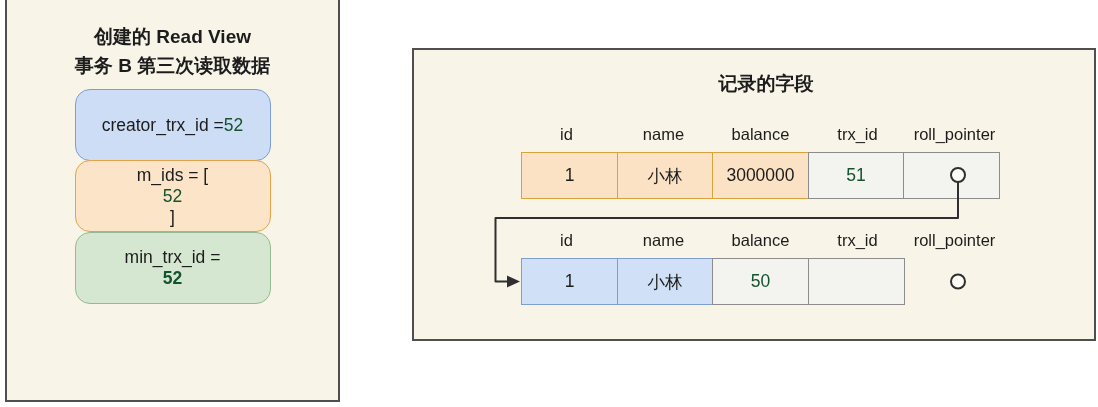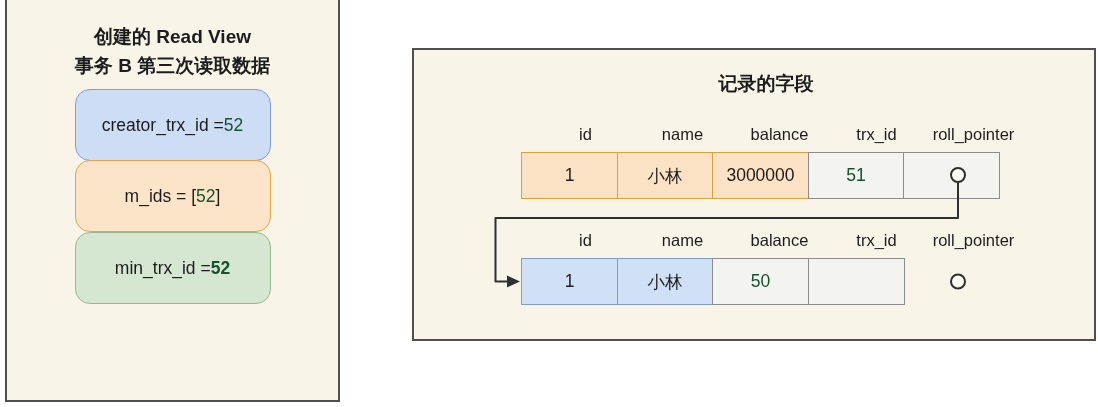--- a/index.html
+++ b/index.html
@@ -20,36 +20,36 @@
   }
   .rv-box{
     position:absolute;left:50%;transform:translateX(-50%);
     width:196px;height:72px;box-sizing:border-box;
     border-radius:15px;border:1.5px solid;
     display:flex;align-items:center;justify-content:center;
     font-size:17.5px;
     text-align:right;
   }
   .rv-box.blue  {top:99px; background:#cdddf5;border-color:#7e9ed2;}
-  .rv-box.orange{top:170px;background:#fbe4c7;border-color:#e1a44b;}
-  .rv-box.green {top:242px;background:#d6e7d1;border-color:#95b991;}
+  .rv-box.orange{top:170px;background:#fbe4c7;border-color:#e1a44b;flex-direction:column;}
+  .rv-box.green {top:242px;background:#d6e7d1;border-color:#95b991;flex-direction:column;}
   .rv-box.purple{top:313px;background:#dcd3e8;border-color:#a894c6;}
   .red{color:#14532d;}
   .red.bold{font-weight:bold;}
   
   .right-panel{
     position:absolute;left:412px;top:48px;width:684px;height:293px;
     background:#f8f5e8;border:2px solid #4f4f4f;box-sizing:border-box;
   }
   .right-title{
     position:absolute;top:21px;left:12px;width:100%;
     text-align:center;font-size:19px;font-weight:600;
   }
   .hdr-row{
-    position:absolute;left:123px;width:485px;height:22px;
+    position:absolute;left:104px;width:485px;height:22px;
     display:flex;
   }
   .hdr-row span{
     width:97px;text-align:center;font-size:16.5px;
   }
   .hdr-row.r1{top:75px;}
   .hdr-row.r2{top:181px;}
   .data-row{
     position:absolute;left:107px;display:flex;
   }

